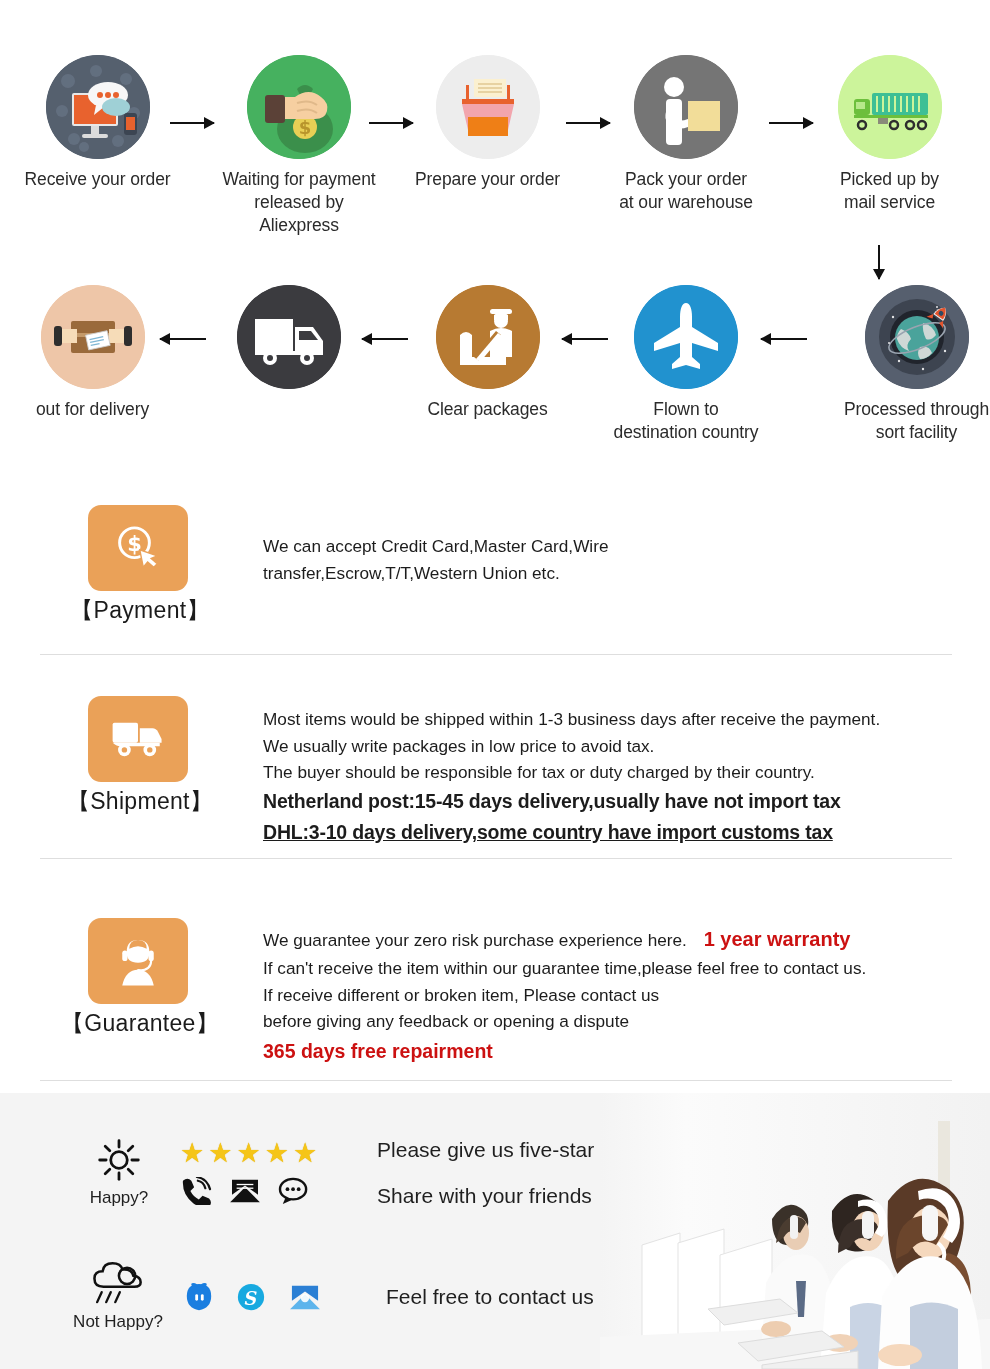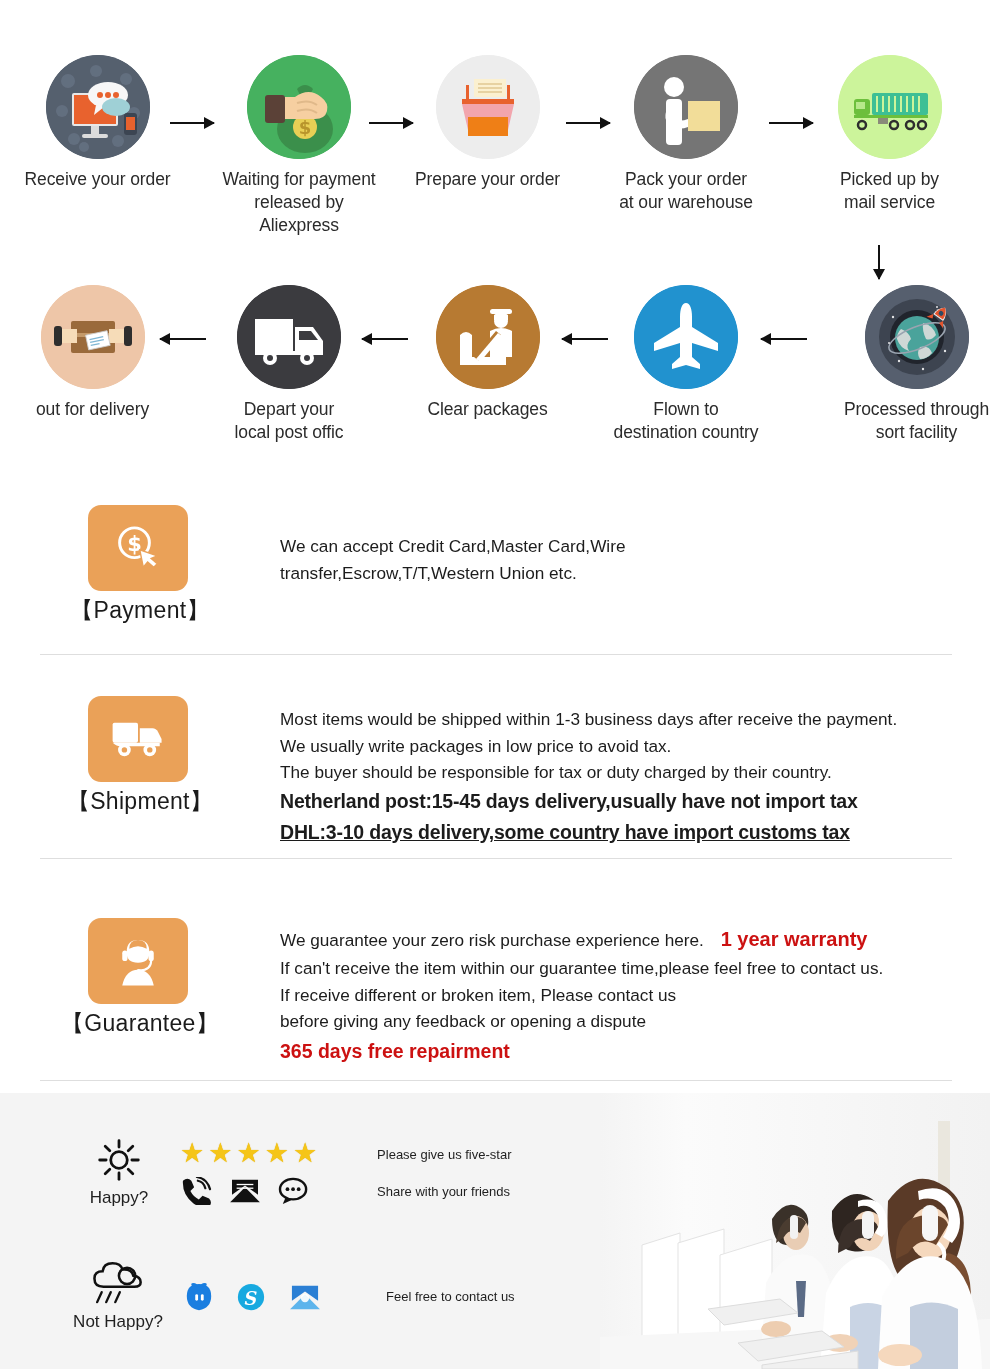--- a/index.html
+++ b/index.html
@@ -59,21 +59,21 @@
     position: absolute; left: 88px;
     width: 100px; height: 86px; border-radius: 13px;
     background: #eaa158;
     display: flex; align-items: center; justify-content: center;
   }
   .sect .badge-label {
     position: absolute; left: 50px; width: 180px; text-align: center;
     font-size: 23px; color: #1b1b1b; letter-spacing: 0.3px;
   }
   .sect .body { position: absolute; left: 263px; width: 715px; }
-  .line { font-size: 17.2px; line-height: 1.55; color: #1c1c1c; margin-left: 17px; }
+  .line { font-size: 17.2px; line-height: 1.55; color: #1c1c1c; }
   .line.bold { font-weight: bold; font-size: 19.5px; line-height: 1.6; letter-spacing: -0.2px;}
   .line.bold.ul { text-decoration: underline; }
   .line.red { color: #cc1111; font-weight: bold; font-size: 19.5px; line-height: 1.72; }
   .inline-red { color: #cc1111; font-weight: bold; font-size: 20px; }
 
   .divider { position: absolute; left: 40px; width: 912px; height: 1px; background: #dedede; }
 
   
   .footer {
     position: absolute; left: 0; top: 1093px; width: 990px; height: 276px;
@@ -83,21 +83,21 @@
     position: absolute; right: 0; top: 0; width: 390px; height: 276px;
     overflow: hidden;
   }
   .fr { position: absolute; display: flex; align-items: center; }
   .weather { width: 78px; text-align: center; }
   .weather .wlabel { font-size: 17px; color: #1f1f1f; margin-top: 1px; }
   .stars { display: flex; gap: 4px; }
   .star { font-size: 27px; color: #f5c518; line-height: 1;
           text-shadow: 0 0 1px #d9a300; }
   .smicons { display: flex; gap: 16px; align-items: center; }
-  .ftext { font-size: 13px; color: #1f1f1f; }
+  .ftext { font-size: 21px; color: #1f1f1f; }
 </style>
 </head>
 <body>
 
 <div class="page">
 
   <div class="flow">
 
     <div class="node" style="left:20px; top:55px; width:155px;">
       <div class="circle" style="background:#55606e;">
@@ -297,22 +297,20 @@
           <rect x="18" y="34" width="38" height="32" fill="#ffffff"></rect>
           <path d="M58 42 l18 0 l10 14 l0 10 l-28 0z" fill="#ffffff"></path>
           <path d="M62 46 l12 0 l7 9 l-19 0z" fill="#3b3b3f"></path>
           <rect x="18" y="66" width="68" height="4" fill="#ffffff"></rect>
           <circle cx="33" cy="73" r="7" fill="#ffffff"></circle>
             <circle cx="33" cy="73" r="3" fill="#3b3b3f"></circle>
           <circle cx="70" cy="73" r="7" fill="#ffffff"></circle>
             <circle cx="70" cy="73" r="3" fill="#3b3b3f"></circle>
         </svg>
       </div>
-      <div class="cap">Depart your
-local post offic</div>
     </div>
 
     <div class="arrow left" style="left:160px; top:338px; width:46px;"></div>
 
     <div class="node" style="left:15px; top:285px; width:155px;">
       <div class="circle" style="background:#eec6a8;">
         <svg viewBox="0 0 104 104" width="104" height="104">
           <circle cx="52" cy="52" r="52" fill="#eec6a8"></circle>
           <rect x="30" y="36" width="44" height="32" rx="2" fill="#9a6a3b"></rect>
           <rect x="30" y="48" width="44" height="4" fill="#c49a6a"></rect>

